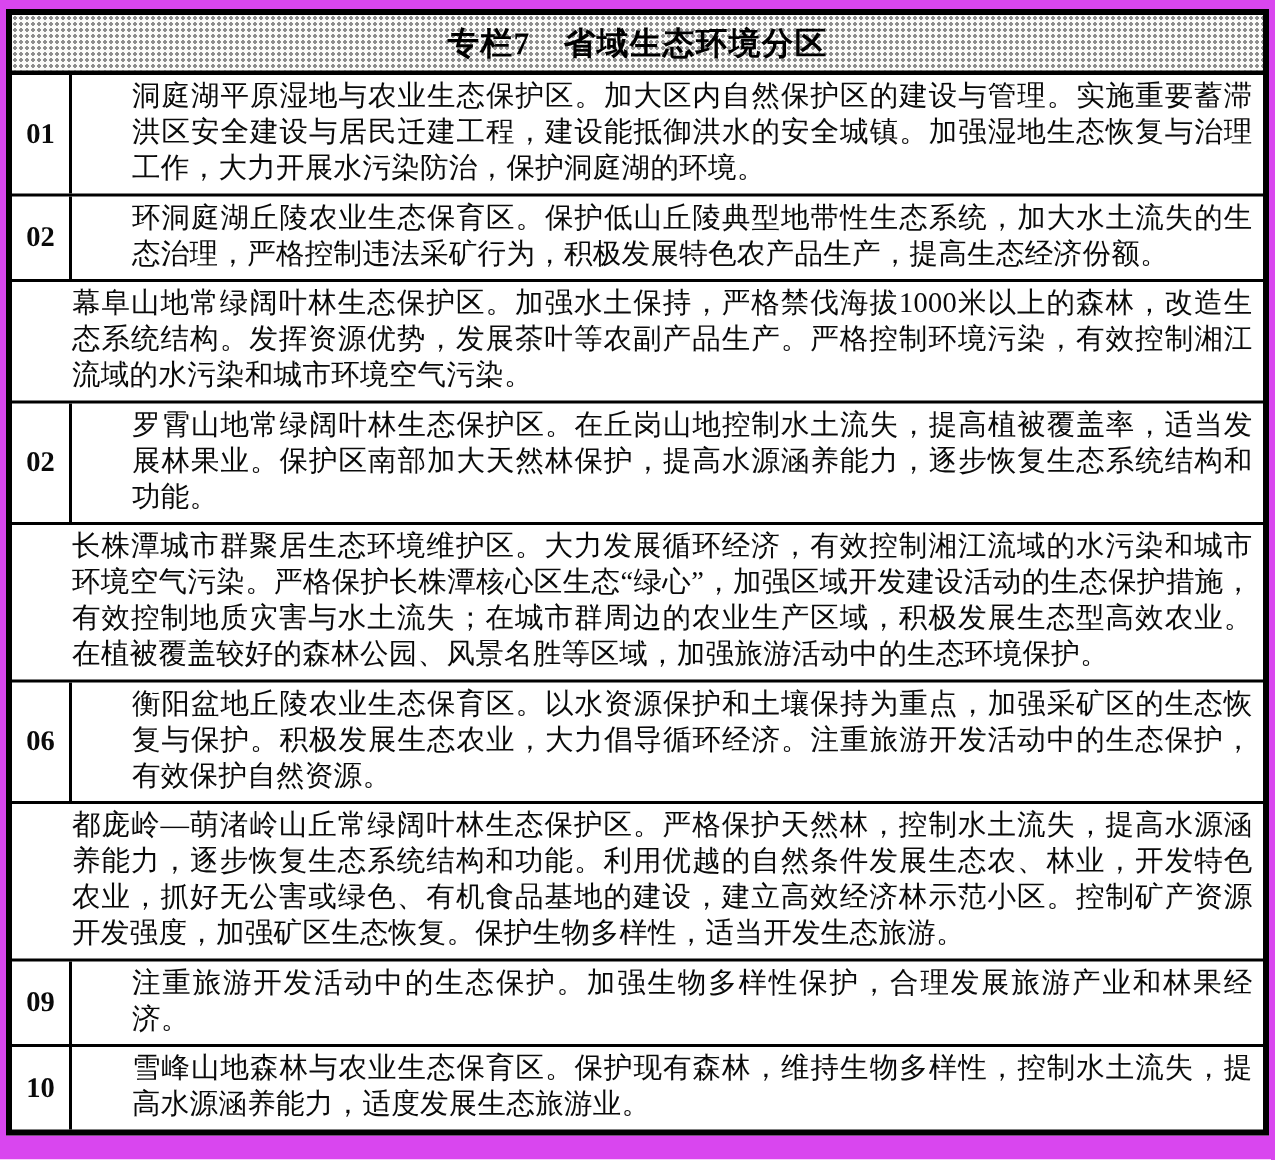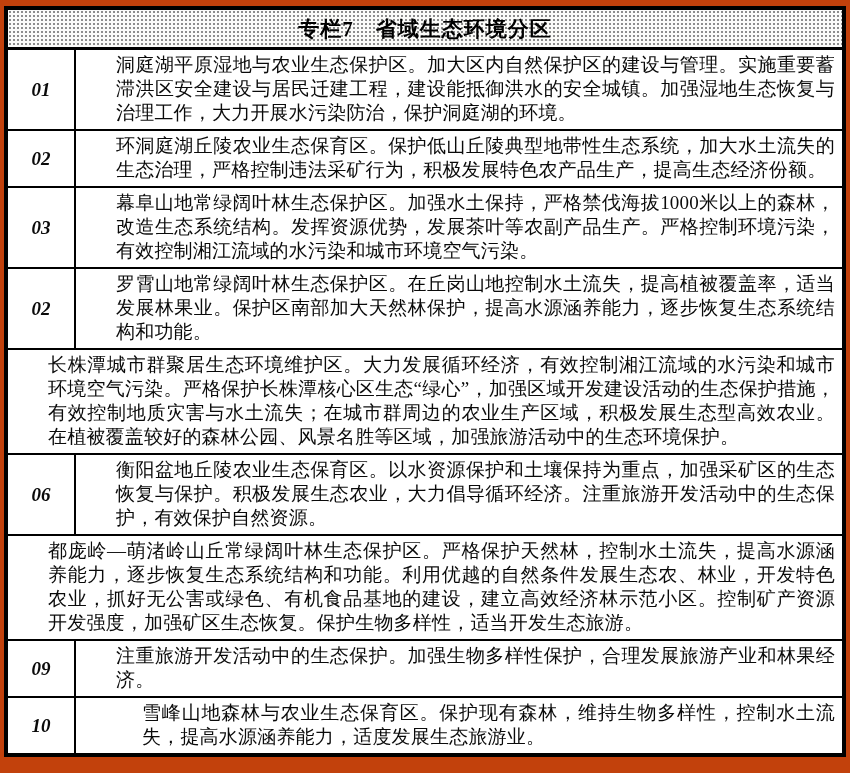--- a/index.html
+++ b/index.html
@@ -3,21 +3,21 @@
 <meta charset="utf-8">
 <style>
   html, body {
     margin: 0;
     padding: 0;
     background: #ffffff;
   }
   .page {
     width: 850px;
     height: 773px;
-    background: #c2410c;
+    background: #d946ef;
     position: relative;
     overflow: hidden;
     font-family: "Liberation Serif", "DejaVu Serif", serif;
     color: #0a0a0a;
   }
   .box-table {
     position: absolute;
     left: 4px;
     top: 6px;
     width: 834px;
@@ -41,33 +41,31 @@
     color: #000000;
     white-space: pre;
   }
   .box-row {
     display: flex;
     border-bottom: 2px solid #000000;
     align-items: stretch;
   }
   .box-row:last-child {
     border-bottom: none;
-    gap: 26px;
   }
   .cell-num {
     width: 36px;
     flex: 0 0 36px;
     border-right: 2px solid #000000;
     display: flex;
     align-items: center;
     justify-content: center;
     font-size: 19px;
     font-weight: bold;
-    padding: 2px 15px;
-    font-style: italic;
+    padding: 2px 1px;
   }
   .cell-text {
     flex: 1 1 auto;
     font-size: 19px;
     line-height: 24px;
     padding: 3px 7px 4px 8px;
     text-align: justify;
     text-justify: inter-ideograph;
     letter-spacing: 0.2px;
     margin-left: 32px;
@@ -87,21 +85,20 @@
       <div class="cell-num">01</div>
       <div class="cell-text">洞庭湖平原湿地与农业生态保护区。加大区内自然保护区的建设与管理。实施重要蓄滞洪区安全建设与居民迁建工程，建设能抵御洪水的安全城镇。加强湿地生态恢复与治理工作，大力开展水污染防治，保护洞庭湖的环境。</div>
     </div>
 
     <div class="box-row">
       <div class="cell-num">02</div>
       <div class="cell-text">环洞庭湖丘陵农业生态保育区。保护低山丘陵典型地带性生态系统，加大水土流失的生态治理，严格控制违法采矿行为，积极发展特色农产品生产，提高生态经济份额。</div>
     </div>
 
     <div class="box-row">
-      <div class="cell-num">03</div>
       <div class="cell-text">幕阜山地常绿阔叶林生态保护区。加强水土保持，严格禁伐海拔1000米以上的森林，改造生态系统结构。发挥资源优势，发展茶叶等农副产品生产。严格控制环境污染，有效控制湘江流域的水污染和城市环境空气污染。</div>
     </div>
 
     <div class="box-row">
       <div class="cell-num">02</div>
       <div class="cell-text">罗霄山地常绿阔叶林生态保护区。在丘岗山地控制水土流失，提高植被覆盖率，适当发展林果业。保护区南部加大天然林保护，提高水源涵养能力，逐步恢复生态系统结构和功能。</div>
     </div>
 
     <div class="box-row">
       <div class="cell-text">长株潭城市群聚居生态环境维护区。大力发展循环经济，有效控制湘江流域的水污染和城市环境空气污染。严格保护长株潭核心区生态“绿心”，加强区域开发建设活动的生态保护措施，有效控制地质灾害与水土流失；在城市群周边的农业生产区域，积极发展生态型高效农业。在植被覆盖较好的森林公园、风景名胜等区域，加强旅游活动中的生态环境保护。</div>

